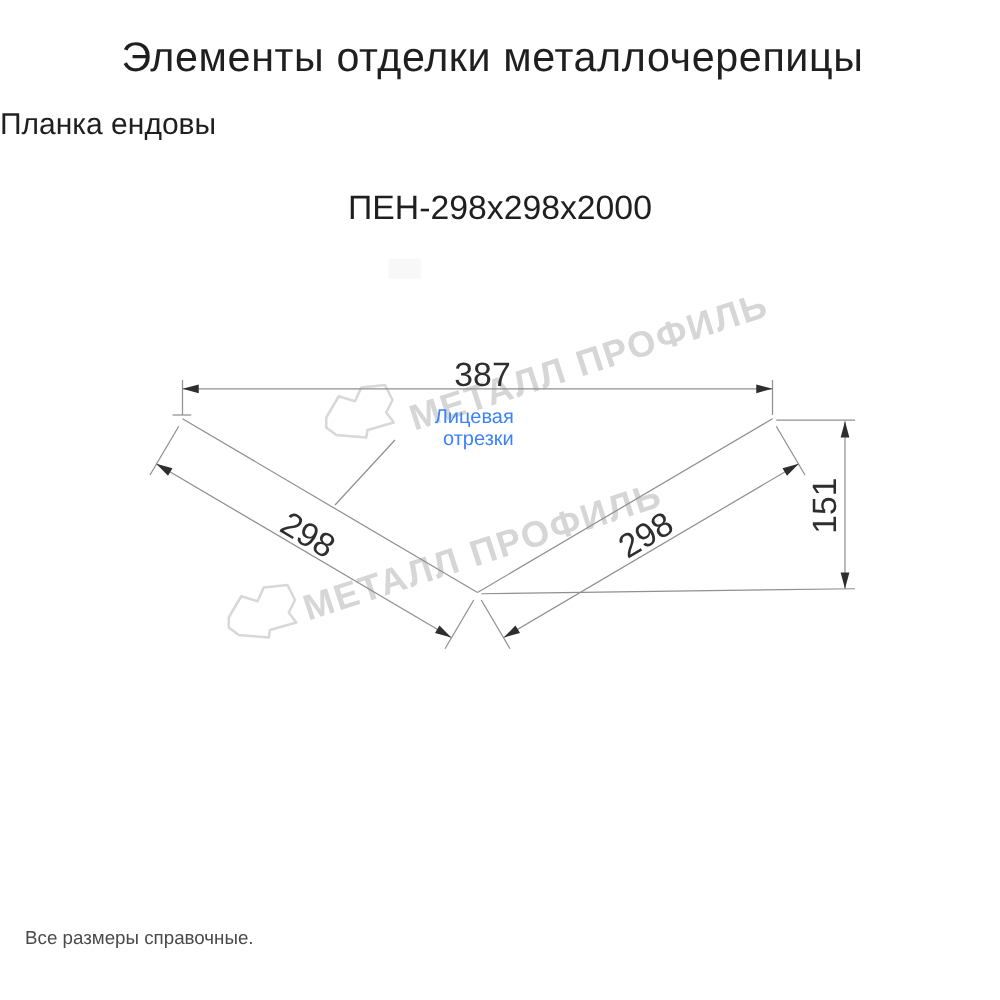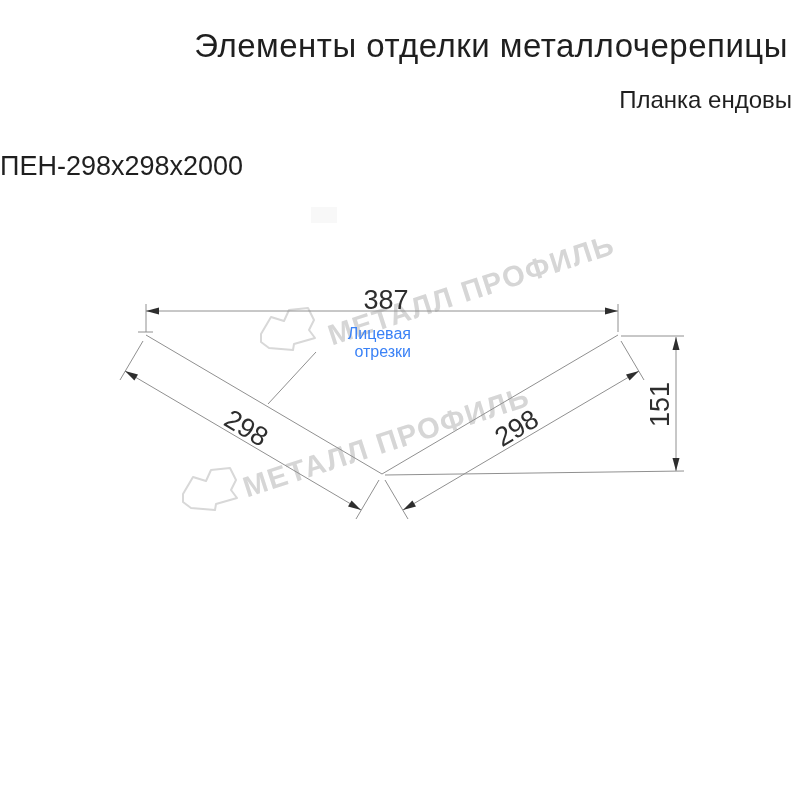--- a/index.html
+++ b/index.html
@@ -3,29 +3,29 @@
 <meta charset="utf-8">
 <style>
   html,body{margin:0;padding:0;background:#ffffff;}
   .page{
     position:relative;width:800px;height:800px;background:#ffffff;overflow:hidden;
     font-family:"Liberation Sans","DejaVu Sans",sans-serif;
   }
   .abs{position:absolute;}
   
   .main-title{
-    left:0;top:27px;width:788px;text-align:right;
+    left:0;top:27px;width:788px;text-align:center;
     font-size:33px;font-weight:400;color:#1f1f1f;letter-spacing:0.5px;white-space:nowrap;
   }
   .subtitle{
-    left:0;top:86px;width:792px;text-align:right;
+    left:0;top:86px;width:792px;text-align:left;
     font-size:24px;font-weight:400;color:#1f1f1f;line-height:28px;
   }
   .product-code{
-    left:0;top:151px;width:800px;text-align:left;
+    left:0;top:151px;width:800px;text-align:center;
     font-size:27px;font-weight:400;color:#1f1f1f;white-space:nowrap;
   }
   
   .wm-text{
     font-size:29px;font-weight:700;color:#d6d6d6;letter-spacing:1.5px;white-space:nowrap;
     transform:rotate(-18deg);transform-origin:0 50%;
   }
   .wm-text-1{left:329px;top:320px;}
   .wm-text-2{left:244px;top:472px;}
   .wm-logo{width:62px;height:48px;}
@@ -111,14 +111,15 @@
   <div class="abs dim-label dim-514">387</div>
   <div class="abs dim-label dim-151">151</div>
   <div class="abs dim-label dim-298-left">298</div>
   <div class="abs dim-label dim-298-right">298</div>
 
   <div class="abs face-label">
     <div>Лицевая</div>
     <div>отрезки</div>
   </div>
 
+  <div class="abs note note-1">Все размеры справочные.</div>
 
 </div>
 
 </body></html>

